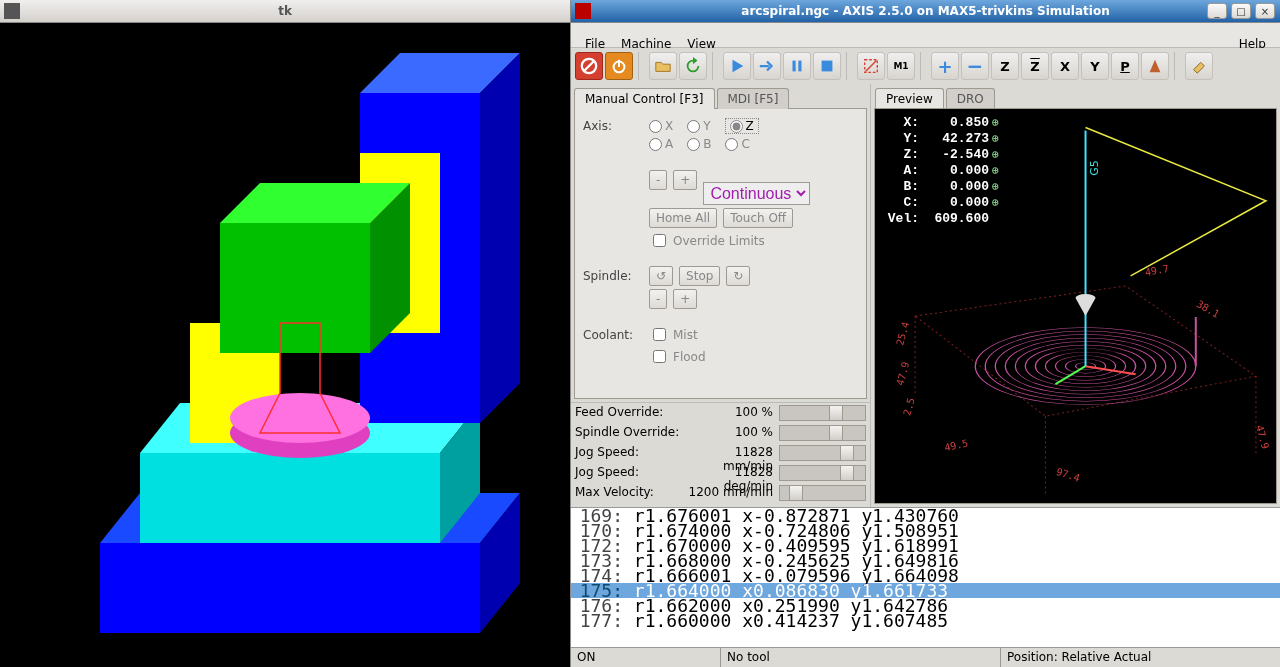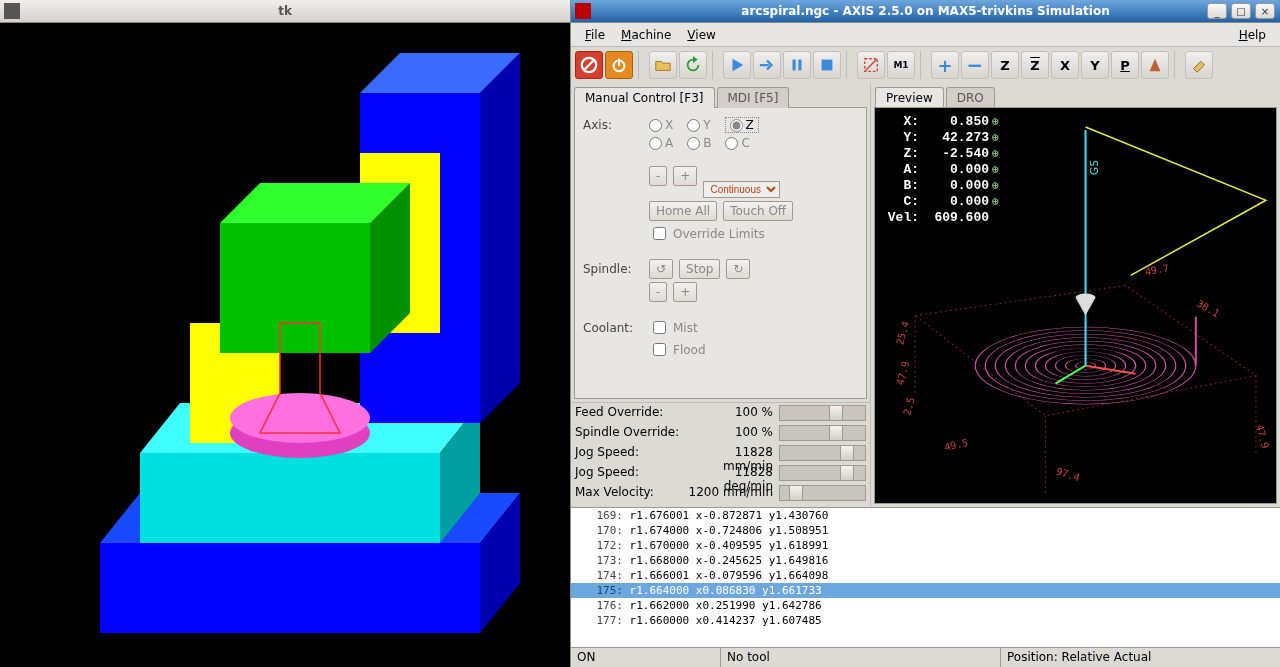--- a/index.html
+++ b/index.html
@@ -69,22 +69,22 @@
   .titlebar.active {
     background: linear-gradient(#6ea7dd, #2262a7);
     color: #fff;
   }
   .titlebar.active .title { color: #fff; }
   .menubar {
     height: 24px;
     background: #e8e6e2;
     border-bottom: 1px solid #bbb;
     display: flex;
-    align-items: center;
-    padding: 6px 6px;
+    align-items: flex-start;
+    padding: 12px 6px;
   }
   .menubar .menu-item {
     padding: 2px 8px;
     cursor: default;
   }
   .menubar .menu-item.right { margin-left: auto; }
   .menu-item u { text-decoration: underline; }
 
   .toolbar {
     height: 36px;
@@ -148,24 +148,24 @@
   .radio.sel { color: #000; }
   .smbtn {
     padding: 2px 6px;
     border: 1px solid #9e9a91;
     background: linear-gradient(#f2f1ef,#dedbd6);
     border-radius: 2px;
     color: #888;
     font-size: 12px;
   }
   select.sm {
-    font-size: 10px;
+    font-size: 16px;
     border: 1px solid #9e9a91;
     background: #eee;
-    color: #c2410c;
+    color: #a21caf;
     padding: 1px 2px;
     margin-top: 28px;
   }
   .chk { display: inline-flex; align-items: center; gap: 4px; color: #888;}
   .chk input { accent-color: #999; }
 
   .overrides {
     border-top: 1px solid #bbb;
     padding: 2px 4px;
   }
@@ -220,21 +220,21 @@
   .dro .label { display:inline-block; width: 34px; text-align: right;}
   .dro .value { display:inline-block; width: 70px; text-align: right;}
   .dro .home { color: #7fc97f; font-size: 11px; margin-left: 3px;}
 
   .gcode-area {
     height: 140px;
     background: #fff;
     border-top: 1px solid #999;
     overflow-y: scroll;
     font-family: "DejaVu Sans Mono", monospace;
-    font-size: 11px;
+    font-size: 18px;
     line-height: 15px;
   }
   .gcode-line { white-space: pre; padding: 0 6px; }
   .gcode-line .ln { display:inline-block; width: 46px; text-align: right; color: #444;}
   .gcode-line.sel { background: #6ea7dd; color: #fff; }
   .gcode-line.sel .ln { color: #0c4a6e; }
 
   .statusbar {
     height: 20px;
     display: flex;

